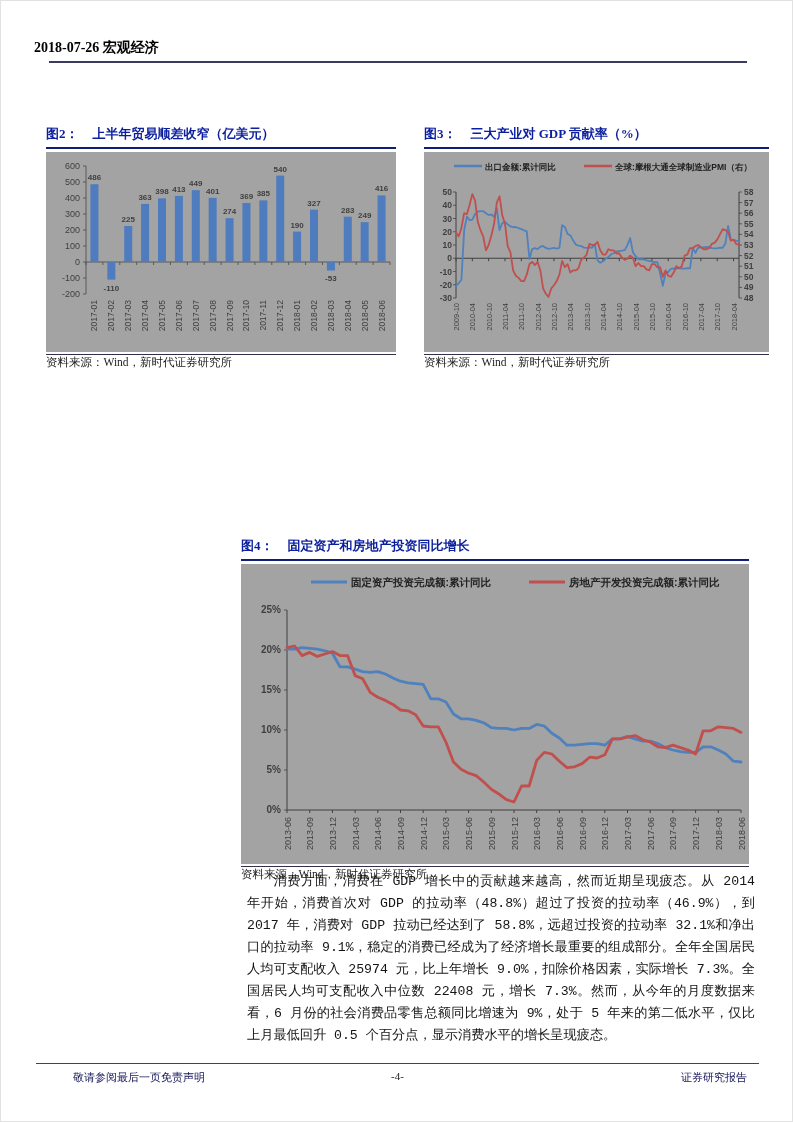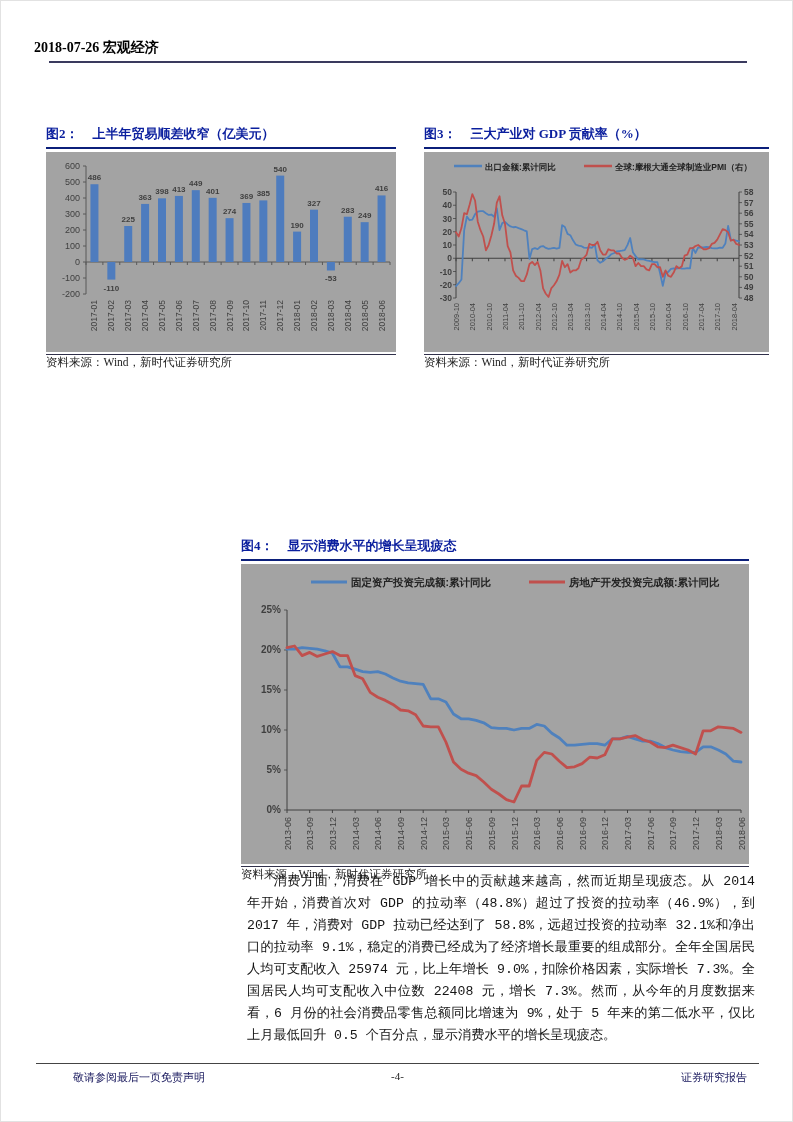--- a/index.html
+++ b/index.html
@@ -232,21 +232,21 @@
           <polyline points="32,134.075 34.72115384615385,131.16 37.44230769230769,127.45 40.16346153846154,78.425 42.88461538461539,64.64500000000001 45.605769230769226,68.2225 48.32692307692308,67.56 51.04807692307692,62.26 53.769230769230774,59.61 56.49038461538461,59.08 59.21153846153846,59.2125 61.93269230769231,61.2 64.65384615384616,62.9225 67.375,62.525 70.09615384615384,64.7775 72.8173076923077,56.43 75.53846153846155,78.0275 78.25961538461539,71.1375 80.98076923076923,69.94500000000001 83.70192307692308,72.4625 86.42307692307692,74.45 89.14423076923077,75.245 91.86538461538461,74.97999999999999 94.58653846153845,76.1725 97.3076923076923,77.1 100.02884615384616,78.29249999999999 102.75,79.35249999999999 105.47115384615384,106.9125 108.1923076923077,97.1075 110.91346153846153,96.17999999999999 113.63461538461539,97.1075 116.35576923076923,94.7225 119.07692307692308,94.05999999999999 121.79807692307692,95.915 124.51923076923077,96.8425 127.24038461538461,96.44500000000001 129.96153846153845,95.915 132.68269230769232,96.57750000000001 135.40384615384616,95.7825 138.125,73.125 140.84615384615384,74.97999999999999 143.56730769230768,81.87 146.28846153846155,83.19500000000001 149.0096153846154,88.3625 151.73076923076923,92.47 154.4519230769231,93.6625 157.1730769230769,94.05999999999999 159.89423076923077,95.65 162.6153846153846,95.915 165.33653846153845,95.25250000000001 168.05769230769232,95.7825 170.77884615384616,92.205 173.5,108.37 176.22115384615384,110.755 178.94230769230768,109.29749999999999 181.66346153846155,106.78 184.3846153846154,105.0575 187.10576923076923,102.275 189.82692307692307,101.215 192.54807692307693,99.49249999999999 195.26923076923077,99.095 197.9903846153846,98.69749999999999 200.71153846153845,98.16749999999999 203.43269230769232,93.13250000000001 206.15384615384616,85.9775 208.875,100.155 211.59615384615384,104.13 214.31730769230768,107.30999999999999 217.03846153846155,107.17750000000001 219.7596153846154,107.4425 222.48076923076923,108.37 225.20192307692307,108.7675 227.92307692307693,109.5625 230.64423076923077,110.225 233.3653846153846,110.0925 236.08653846153845,121.2225 238.80769230769232,133.81 241.52884615384616,121.35499999999999 244.25,119.8975 246.97115384615384,116.85 249.69230769230768,116.32000000000001 252.41346153846155,116.7175 255.1346153846154,115.79 257.8557692307692,116.585 260.5769230769231,116.7175 263.2980769230769,116.1875 266.0192307692308,116.45250000000001 268.74038461538464,95.7825 271.46153846153845,100.95 274.1826923076923,95.38499999999999 276.9038461538462,95.5175 279.625,95.38499999999999 282.3461538461538,94.9875 285.0673076923077,95.25250000000001 287.78846153846155,96.17999999999999 290.50961538461536,96.3125 293.2307692307692,96.3125 295.9519230769231,95.65 298.6730769230769,95.7825 301.3942307692308,91.41 304.11538461538464,73.92 306.83653846153845,87.5675 309.5576923076923,87.83250000000001 312.27884615384613,88.6275 315,89.29" fill="none" stroke="#4f81bd" stroke-width="1.8" stroke-linejoin="round" stroke-linecap="round"></polyline>
           <polyline points="32,80.27999999999997 34.72115384615385,84.52000000000002 37.44230769230769,76.03999999999999 40.16346153846154,61.2 42.88461538461539,62.26000000000001 45.605769230769226,52.72000000000003 48.32692307692308,42.12000000000003 51.04807692307692,48.47999999999997 53.769230769230774,69.67999999999998 56.49038461538461,78.16000000000001 59.21153846153846,84.52000000000002 61.93269230769231,98.3 64.65384615384616,93 67.375,83.46000000000001 70.09615384615384,71.8 72.8173076923077,50.6 75.53846153846155,44.23999999999999 78.25961538461539,63.32000000000003 80.98076923076923,71.8 83.70192307692308,94.06000000000002 86.42307692307692,100.42000000000003 89.14423076923077,118.43999999999998 91.86538461538461,123.73999999999998 94.58653846153845,125.86000000000001 97.3076923076923,129.04 100.02884615384616,129.04 102.75,122.67999999999998 105.47115384615384,112.07999999999997 108.1923076923077,109.96000000000001 110.91346153846153,113.13999999999999 113.63461538461539,109.96000000000001 116.35576923076923,118.43999999999998 119.07692307692308,136.46 121.79807692307692,141.76000000000002 124.51923076923077,144.94 127.24038461538461,136.46 129.96153846153845,133.27999999999997 132.68269230769232,129.04 135.40384615384616,122.67999999999998 138.125,108.9 140.84615384615384,115.26000000000002 143.56730769230768,112.07999999999997 146.28846153846155,120.56000000000002 149.0096153846154,118.43999999999998 151.73076923076923,118.43999999999998 154.4519230769231,116.32000000000002 157.1730769230769,107.83999999999999 159.89423076923077,105.72000000000003 162.6153846153846,102.53999999999999 165.33653846153845,91.93999999999998 168.05769230769232,93 170.77884615384616,93 173.5,89.82000000000002 176.22115384615384,98.3 178.94230769230768,102.53999999999999 181.66346153846155,102.53999999999999 184.3846153846154,97.23999999999998 187.10576923076923,98.3 189.82692307692307,98.3 192.54807692307693,101.47999999999998 195.26923076923077,101.47999999999998 197.9903846153846,105.72000000000003 200.71153846153845,107.83999999999999 203.43269230769232,106.77999999999997 206.15384615384616,103.6 208.875,105.72000000000003 211.59615384615384,114.2 214.31730769230768,111.02000000000002 217.03846153846155,114.2 219.7596153846154,114.2 222.48076923076923,117.37999999999997 225.20192307692307,118.43999999999998 227.92307692307693,112.07999999999997 230.64423076923077,112.07999999999997 233.3653846153846,115.26000000000002 236.08653846153845,115.26000000000002 238.80769230769232,124.8 241.52884615384616,118.43999999999998 244.25,123.73999999999998 246.97115384615384,124.8 249.69230769230768,120.56000000000002 252.41346153846155,114.2 255.1346153846154,116.32000000000002 257.8557692307692,114.2 260.5769230769231,103.6 263.2980769230769,102.53999999999999 266.0192307692308,96.17999999999998 268.74038461538464,96.17999999999998 271.46153846153845,94.06000000000002 274.1826923076923,93 276.9038461538462,95.12000000000003 279.625,97.23999999999998 282.3461538461538,97.23999999999998 285.0673076923077,96.17999999999998 287.78846153846155,91.93999999999998 290.50961538461536,90.87999999999997 293.2307692307692,87.7 295.9519230769231,82.4 298.6730769230769,77.1 301.3942307692308,78.16000000000001 304.11538461538464,80.27999999999997 306.83653846153845,88.76000000000002 309.5576923076923,87.7 312.27884615384613,91.93999999999998 315,93" fill="none" stroke="#c0504d" stroke-width="1.8" stroke-linejoin="round" stroke-linecap="round"></polyline>
         </svg></div>
     <div class="fig-src">资料来源：Wind，新时代证券研究所</div>
   </div>
 
 
   <div class="fig" id="fig4">
     <div class="fig-head">
       <span>图4：</span>
-      <span>显示消费水平的增长呈现疲态</span>
+      <span>固定资产和房地产投资同比增长</span>
     </div>
     <div class="fig-chart"><svg width="508" height="296" viewBox="0 0 508 296">
           <line x1="70" y1="18" x2="106" y2="18" stroke="#4f81bd" stroke-width="3"></line>
           <text x="110" y="22" font-size="10.5" fill="#222" text-anchor="start" font-weight="bold">固定资产投资完成额:累计同比</text>
           <line x1="288" y1="18" x2="324" y2="18" stroke="#c0504d" stroke-width="3"></line>
           <text x="328" y="22" font-size="10.5" fill="#222" text-anchor="start" font-weight="bold">房地产开发投资完成额:累计同比</text>
           <text x="40" y="49" font-size="10" fill="#3f3f3f" text-anchor="end" font-weight="bold">25%</text>
           <line x1="43" y1="46" x2="46" y2="46" stroke="#595959" stroke-width="1"></line>
           <text x="40" y="89" font-size="10" fill="#3f3f3f" text-anchor="end" font-weight="bold">20%</text>
           <line x1="43" y1="86" x2="46" y2="86" stroke="#595959" stroke-width="1"></line>

